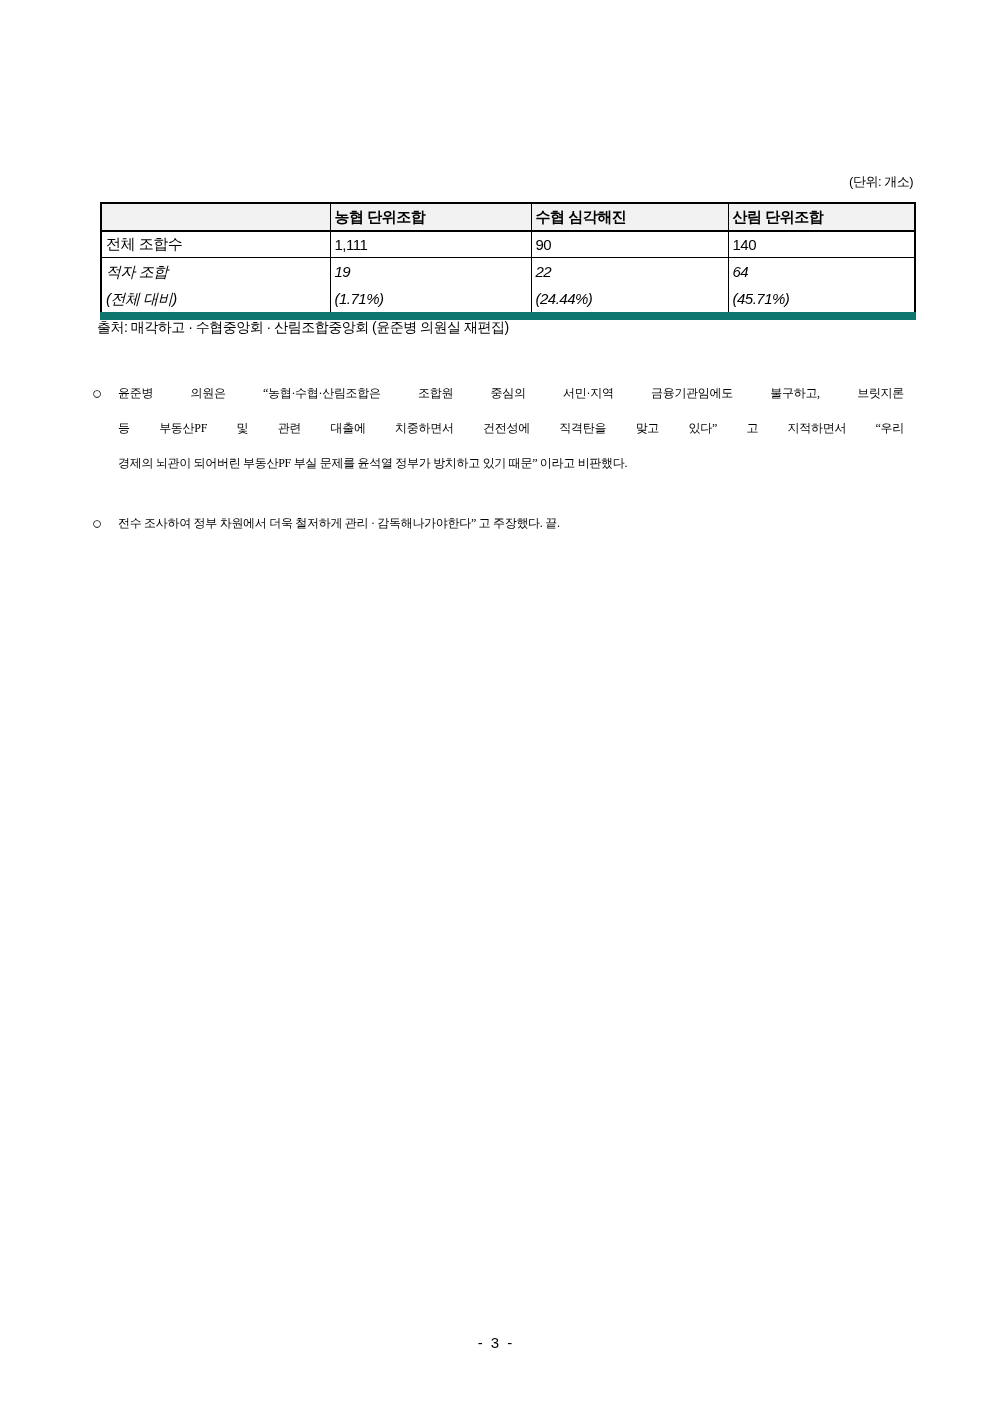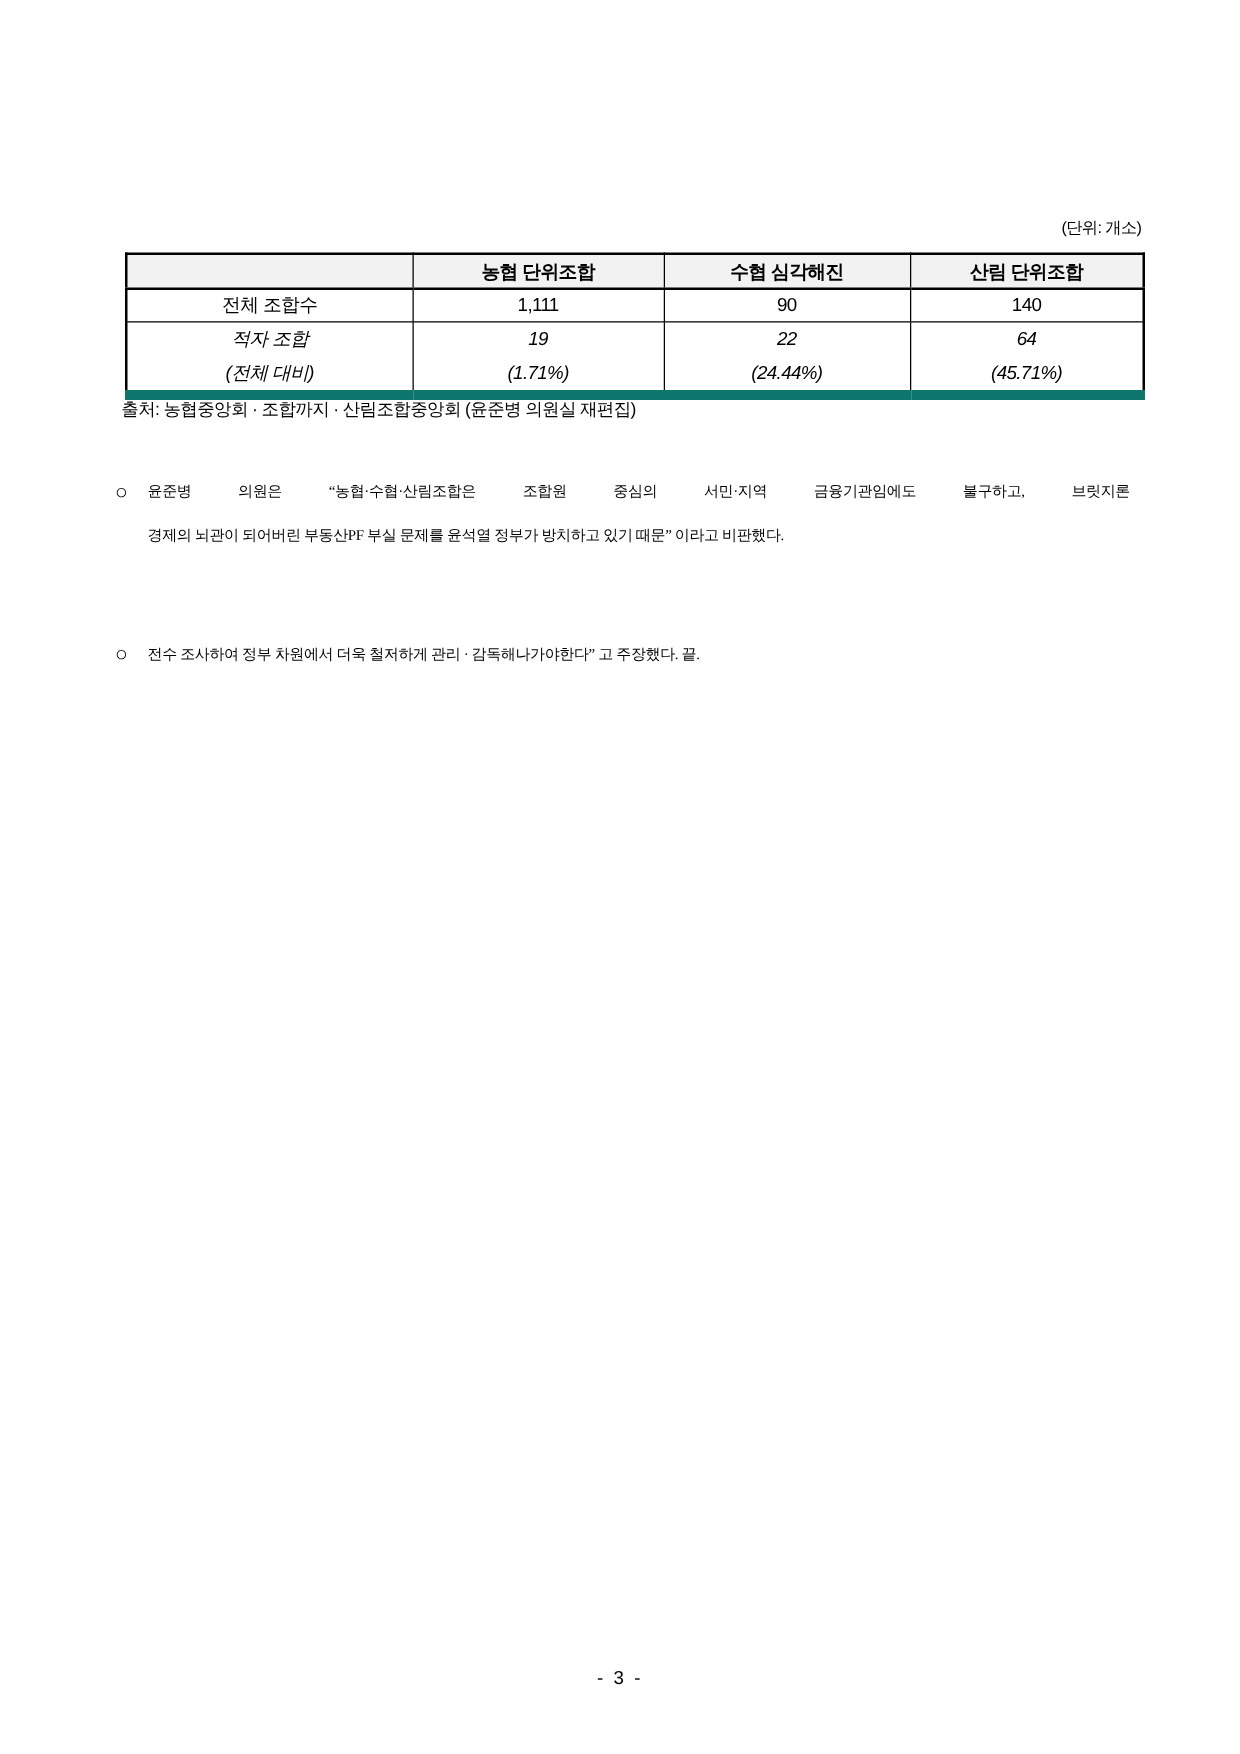--- a/index.html
+++ b/index.html
@@ -45,21 +45,21 @@
     font-family: "Liberation Sans", "DejaVu Sans", sans-serif;
     font-size: 15px;
     letter-spacing: -0.5px;
   }
   .deficit-table col.c0 { width: 229px; }
   .deficit-table col.c1 { width: 201px; }
   .deficit-table col.c2 { width: 197px; }
   .deficit-table col.c3 { width: 187px; }
   .deficit-table th, .deficit-table td {
     border: 1px solid #000000;
-    text-align: center;
+    text-align: left;
     vertical-align: middle;
     font-weight: normal;
     padding: 0 4px;
   }
   .deficit-table { border: 2px solid #000000; }
   .deficit-table thead th {
     background: #f2f2f2;
     font-weight: bold;
     height: 28px;
     border-bottom: 2px solid #000000;
@@ -163,26 +163,27 @@
           <div>(24.44%)</div>
         </td>
         <td>
           <div>64</div>
           <div>(45.71%)</div>
         </td>
       </tr>
     </tbody>
   </table>
 
-  <div class="source-note">출처: 농협중앙회 · 조합까지 · 산림조합중앙회 (윤준병 의원실 재편집)</div>
+  <div class="source-note">출처: 매각하고 · 수협중앙회 · 산림조합중앙회 (윤준병 의원실 재편집)</div>
 
   <div class="para para-1">
     <span class="bullet">○</span>
     <div class="lines">
       <div class="line">윤준병 의원은 “농협·수협·산림조합은 조합원 중심의 서민·지역 금융기관임에도 불구하고, 브릿지론</div>
+      <div class="line">등 부동산PF 및 관련 대출에 치중하면서 건전성에 직격탄을 맞고 있다” 고 지적하면서 “우리</div>
       <div class="line">경제의 뇌관이 되어버린 부동산PF 부실 문제를 윤석열 정부가 방치하고 있기 때문” 이라고 비판했다.</div>
     </div>
   </div>
 
   <div class="para para-2">
     <span class="bullet">○</span>
     <div class="lines">
       <div class="line">전수 조사하여 정부 차원에서 더욱 철저하게 관리 · 감독해나가야한다” 고 주장했다. 끝.</div>
     </div>
   </div>

